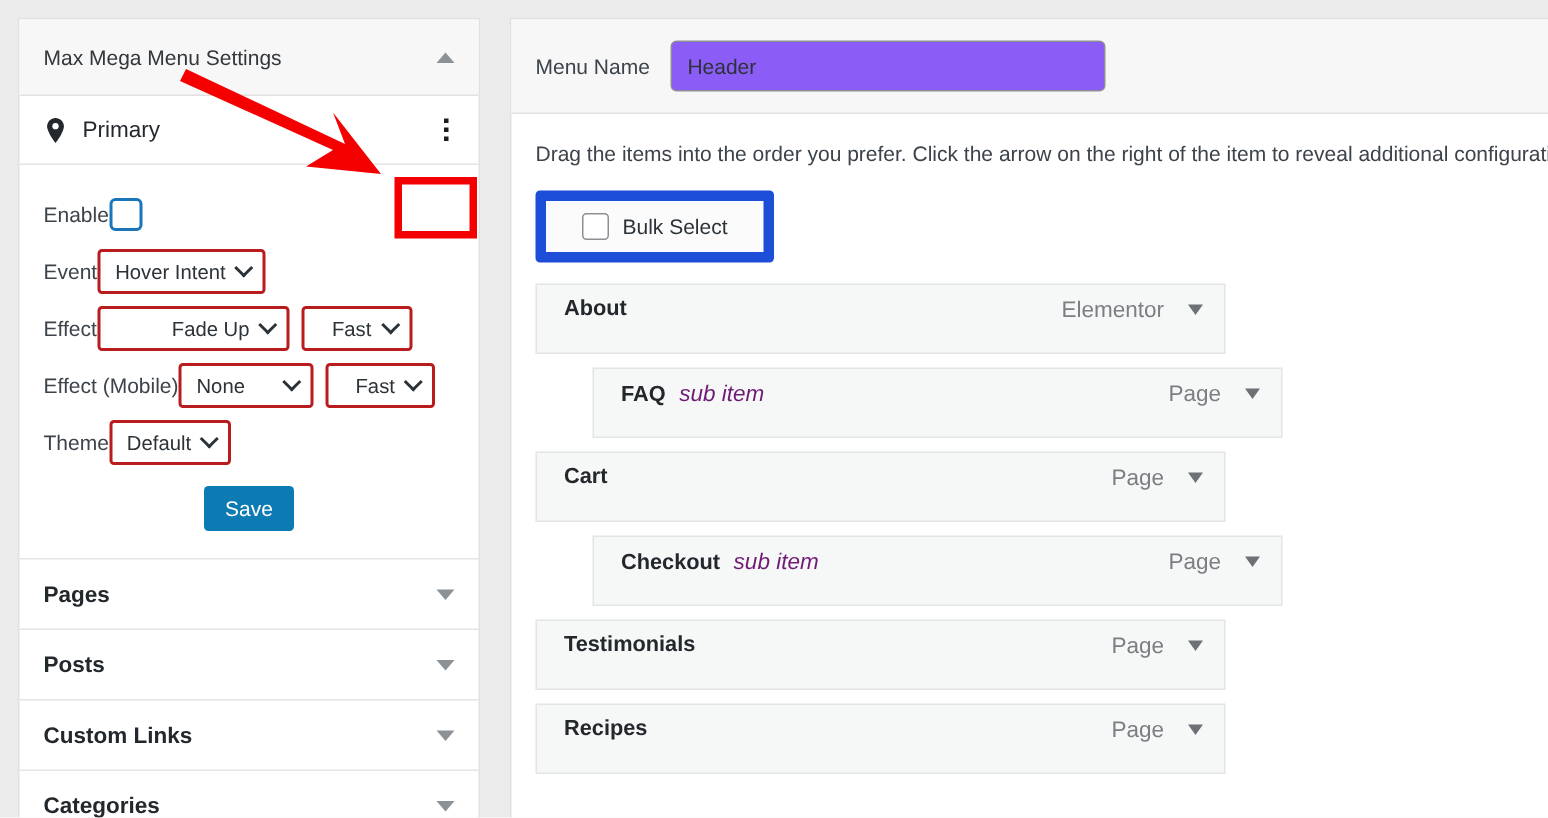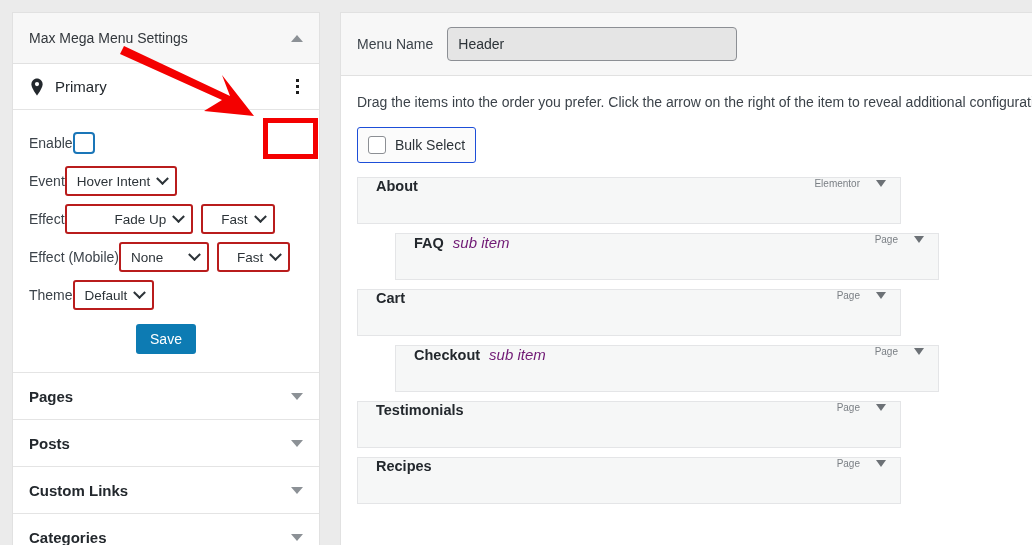--- a/index.html
+++ b/index.html
@@ -129,67 +129,67 @@
     background:#f7f7f7;
     border-bottom:1px solid #e1e1e1;
     padding:14px 16px;
     display:flex; align-items:center; gap:14px;
   }
   .menu-name-label { font-size:14px; color:#3c434a; }
   .menu-name-input {
     width:290px; height:34px;
     border:1px solid #8c8f94;
     border-radius:4px;
-    background:#e5e5e5;
+    background:#8b5cf6;
     font-family:inherit; font-size:14px;
     color:#2c3338;
     padding:0 10px;
   }
   .rp-body { padding:16px; }
   .hint {
     font-size:14px; color:#3c434a;
     line-height:1.55;
     width:760px;
     white-space:normal;
   }
   .bulk-btn {
     margin-top:13px;
     display:inline-flex; align-items:center; gap:9px;
-    border:1px solid #1d4ed8;
+    border:7px solid #1d4ed8;
     background:#fbfbfb;
     border-radius:3px;
-    padding:8px 10px;
+    padding:8px 24px;
     font-size:14px; color:#2c3338;
     cursor:pointer;
     font-family:inherit;
   }
   .bulk-chk {
     width:18px;height:18px;
     border:1px solid #8c8f94;
     border-radius:3px;
     background:#fff;
   }
 
   .menu-list { margin-top:14px; }
   .menu-item {
     background:#f6f7f7;
     border:1px solid #e4e5e7;
     height:47px;
-    display:flex; align-items:flex-start;
+    display:flex; align-items:center;
     justify-content:space-between;
     padding:0 14px 12px 18px;
     margin-bottom:9px;
-    width:544px;
+    width:460px;
   }
   .menu-item.sub { margin-left:38px; }
   .mi-left { display:flex; align-items:baseline; gap:9px; }
   .mi-title { font-size:14.5px; font-weight:bold; color:#23282d; }
   .mi-sub { font-size:15px; font-style:italic; color:#701a75; }
   .mi-right { display:flex; align-items:center; gap:16px; }
-  .mi-type { font-size:10px; color:#7a7f84; }
+  .mi-type { font-size:15px; color:#7a7f84; }
   .mi-caret {
     width:0;height:0;
     border-left:5.5px solid transparent;
     border-right:5.5px solid transparent;
     border-top:7px solid #6c7176;
   }
 
   
   .annot-arrow { position:absolute; left:118px; top:40px; pointer-events:none; }
   .annot-rect {

